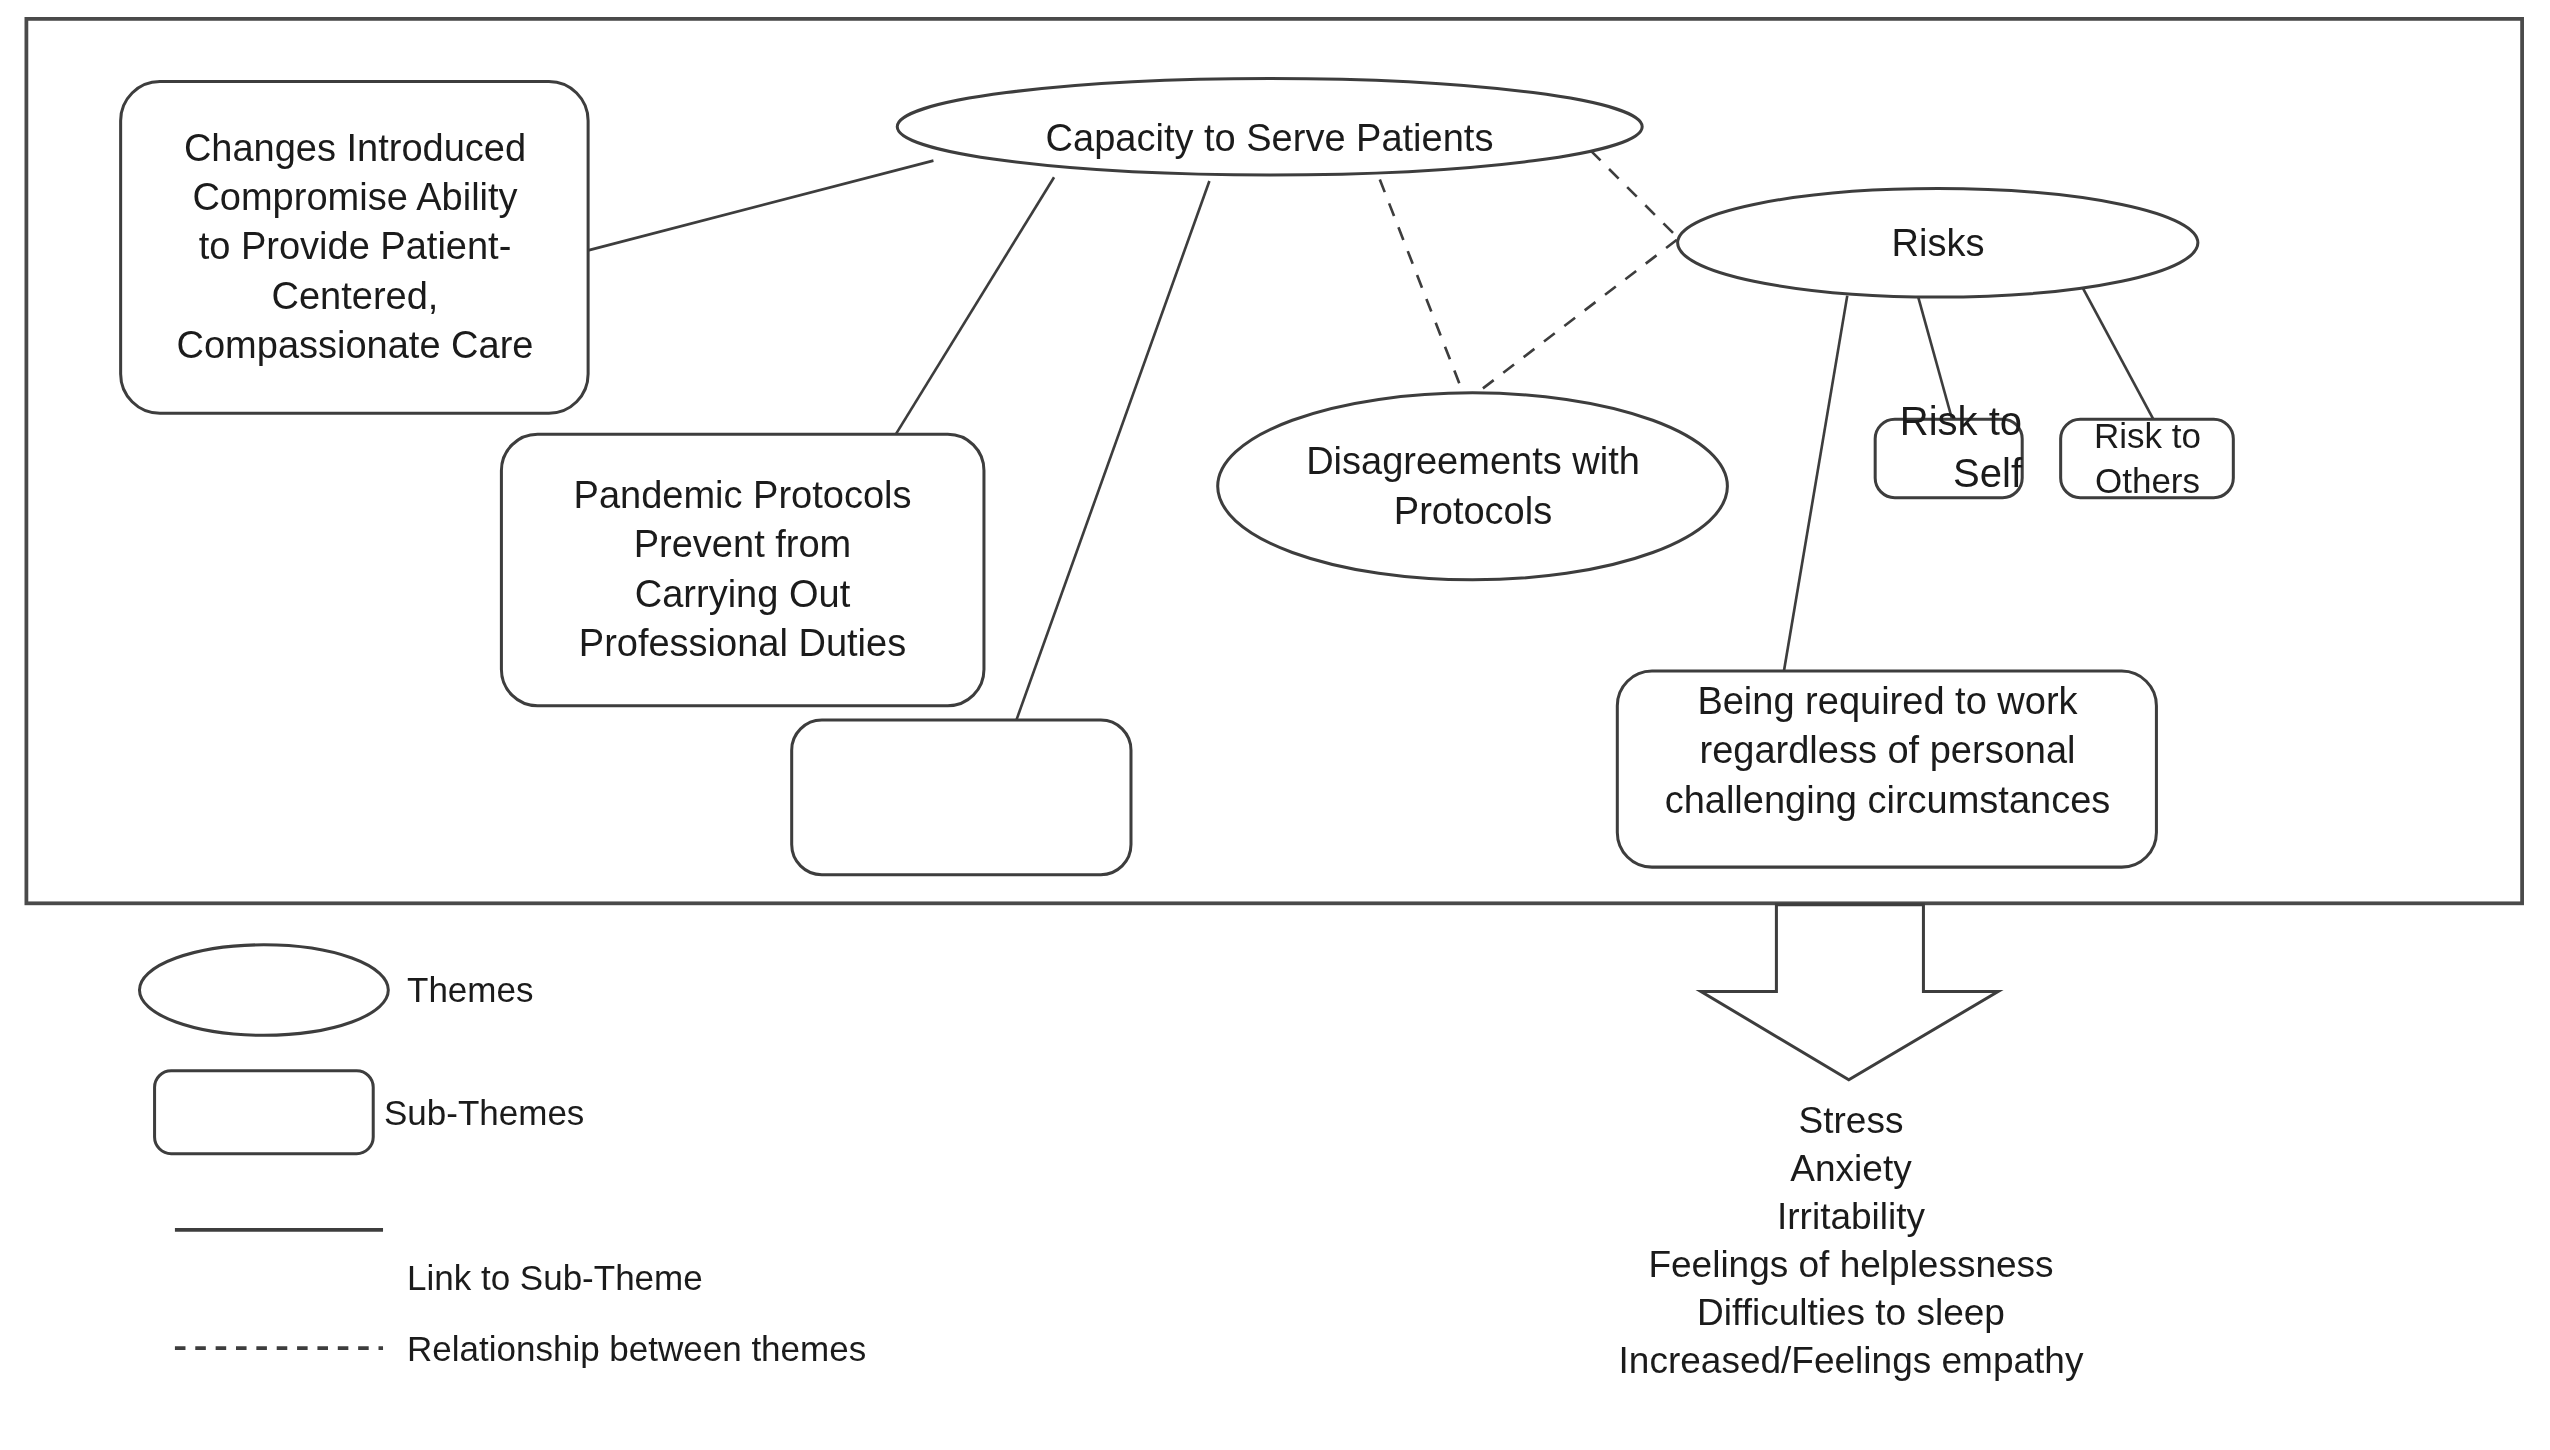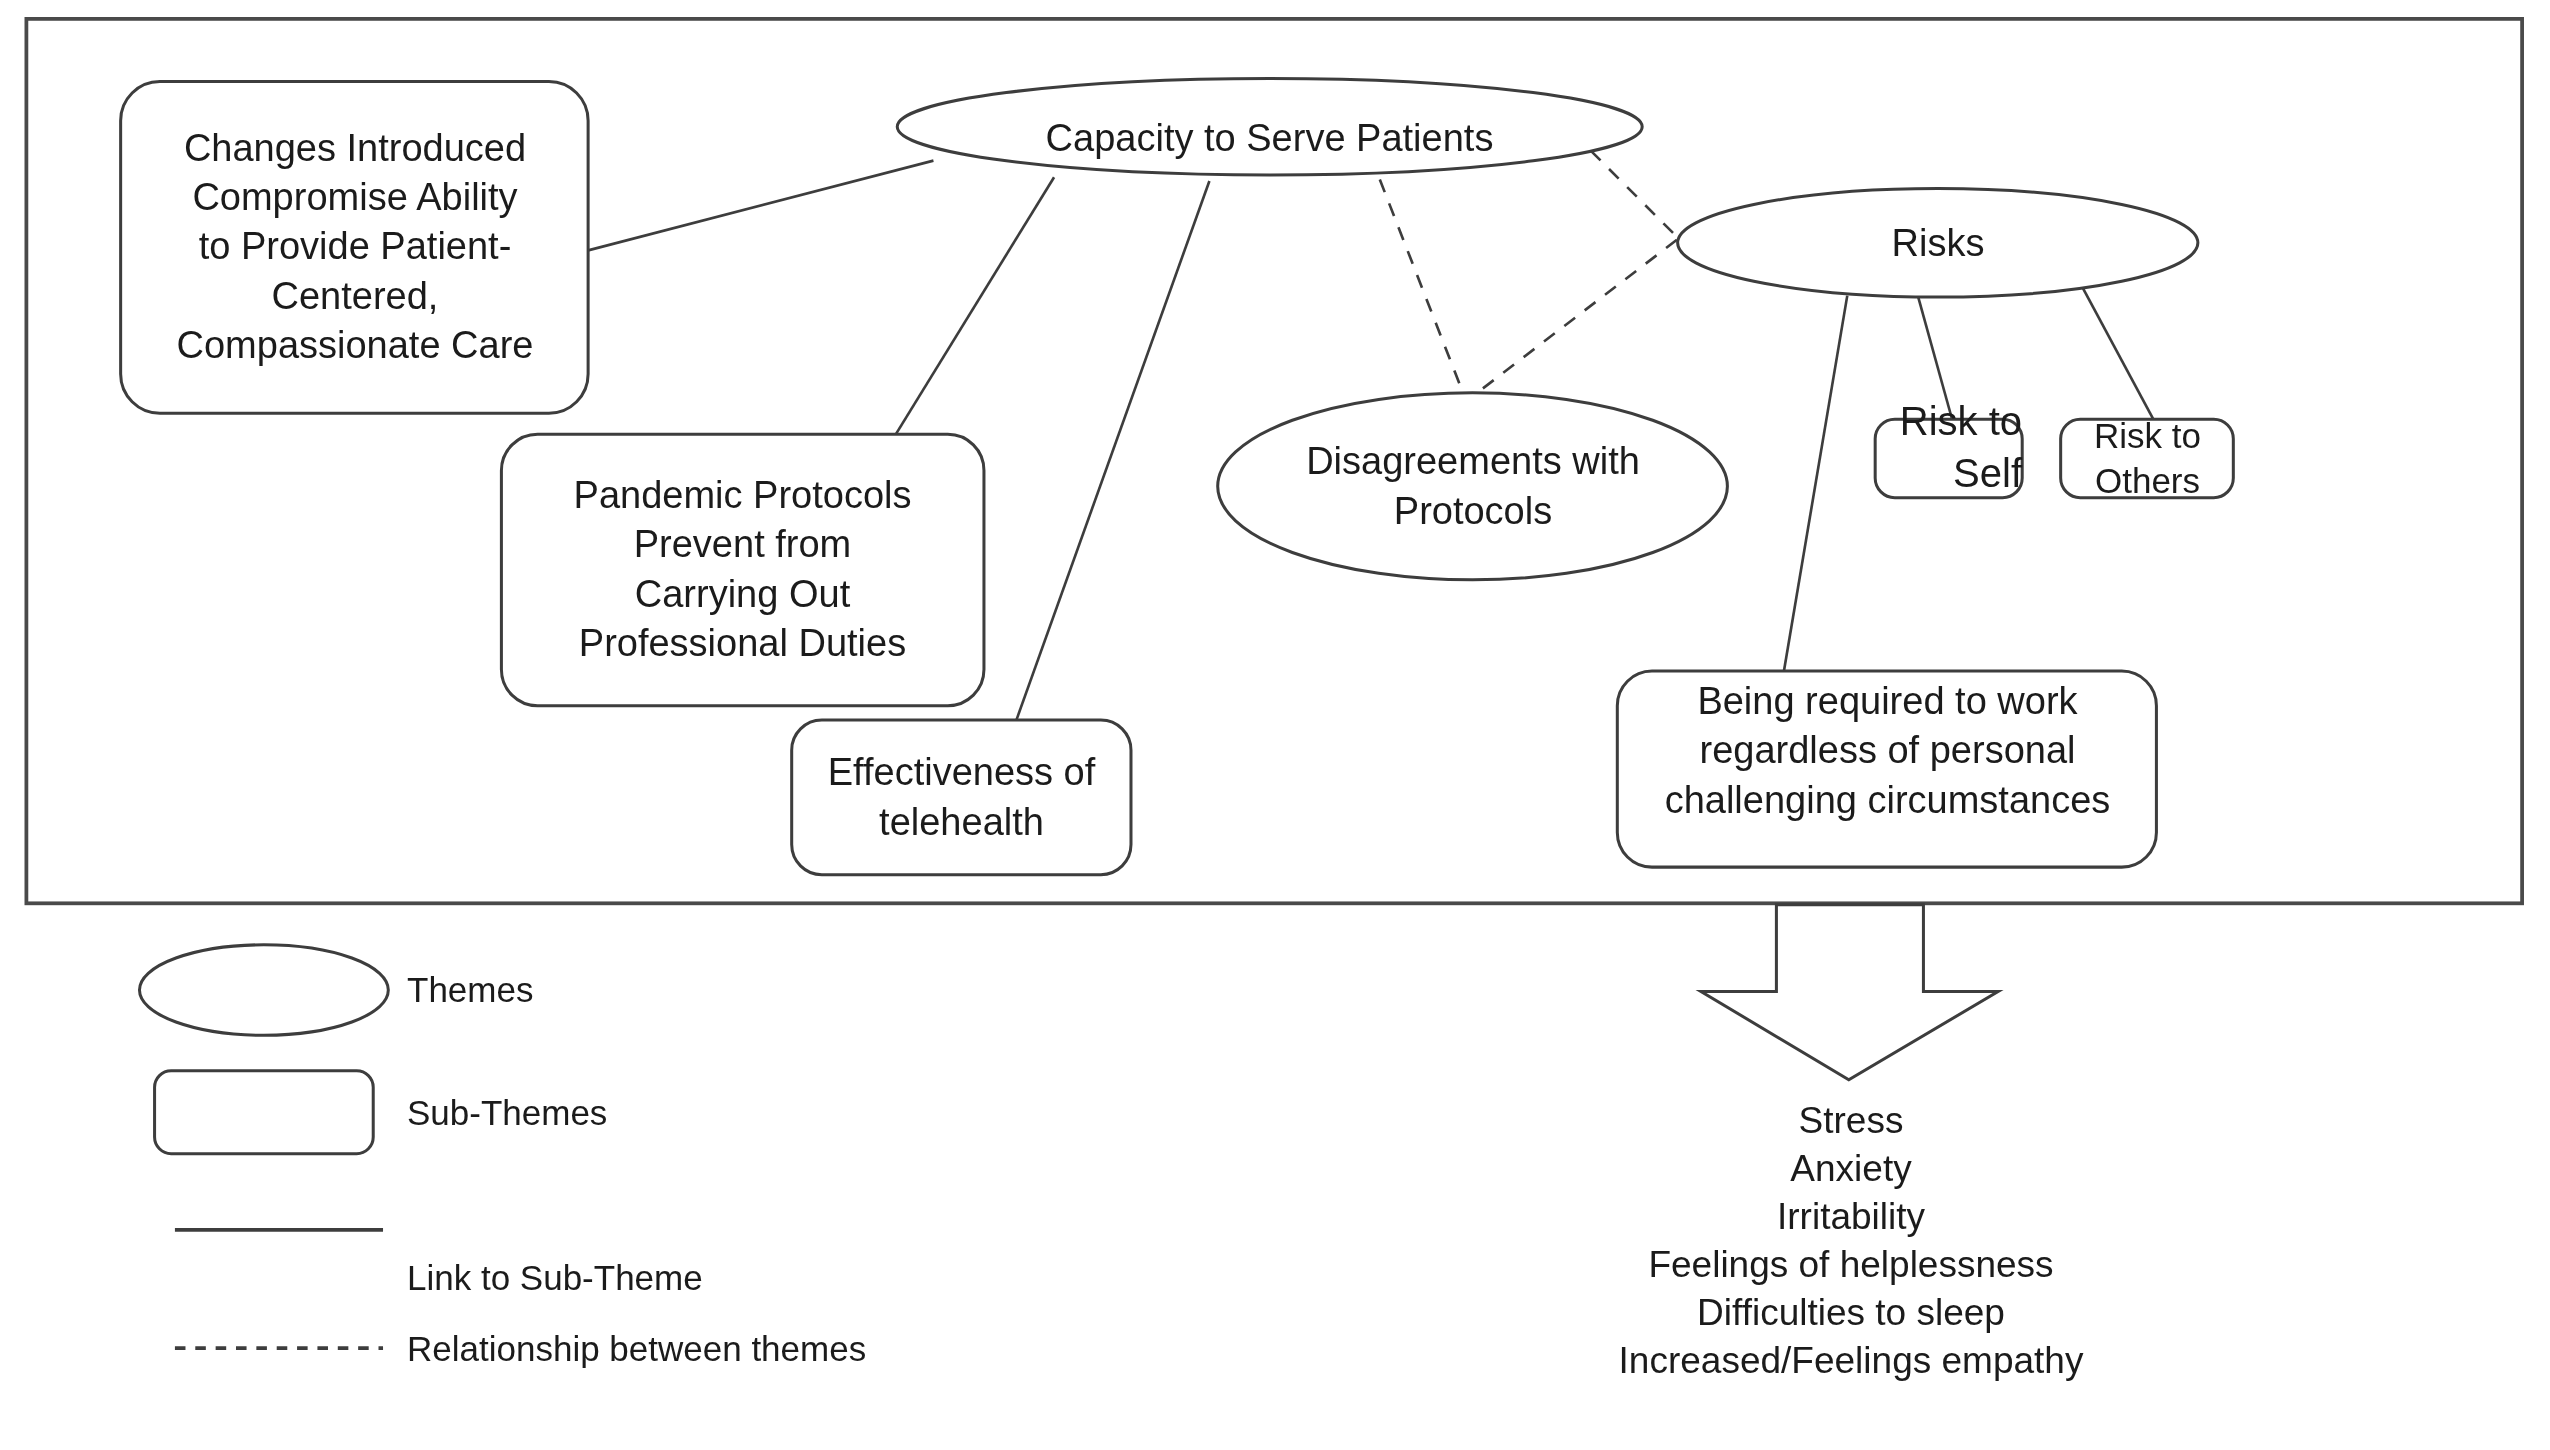--- a/index.html
+++ b/index.html
@@ -146,22 +146,20 @@
 Compromise Ability
 to Provide Patient-
 Centered,
 Compassionate Care</div>
 
   <div class="node-text" style="left:501px; top:434px; width:483px; height:271px; font-size:38px;">Pandemic Protocols
 Prevent from
 Carrying Out
 Professional Duties</div>
 
-  <div class="node-text" style="left:792px; top:720px; width:339px; height:155px; font-size:38px;">Effectiveness of
-telehealth</div>
 
   <div class="node-text" style="left:1618px; top:671px; width:539px; height:160px; font-size:38px;">Being required to work
 regardless of personal
 challenging circumstances</div>
 
   <div class="node-text" style="left:1875px; top:419px; width:147px; height:55px; font-size:40px;text-align:right;">Risk to Self</div>
 
   <div class="node-text" style="left:2061px; top:419px; width:173px; height:78px; font-size:35px;">Risk to Others</div>
 
   <div class="node-text" style="left:897px; top:90px; width:745px; height:97px; font-size:38px;">Capacity to Serve Patients</div>
@@ -175,20 +173,20 @@
     <div class="outcome-line">Stress</div>
     <div class="outcome-line">Anxiety</div>
     <div class="outcome-line">Irritability</div>
     <div class="outcome-line">Feelings of helplessness</div>
     <div class="outcome-line">Difficulties to sleep</div>
     <div class="outcome-line">Increased/Feelings empathy</div>
   </div>
 
   <div class="legend-label" style="left:407px; top:967px; height:45px;">Themes</div>
 
-  <div class="legend-label" style="left:407px; top:1090px; height:45px;">Sub-Themes</div>
+  <div class="legend-label" style="left:384px; top:1090px; height:45px;">Sub-Themes</div>
 
   <div class="legend-label" style="left:407px; top:1207px; height:45px;margin-top:48px;">Link to Sub-Theme</div>
 
   <div class="legend-label" style="left:407px; top:1326px; height:45px;">Relationship between themes</div>
 
 </div>
 
 
 </body></html>

